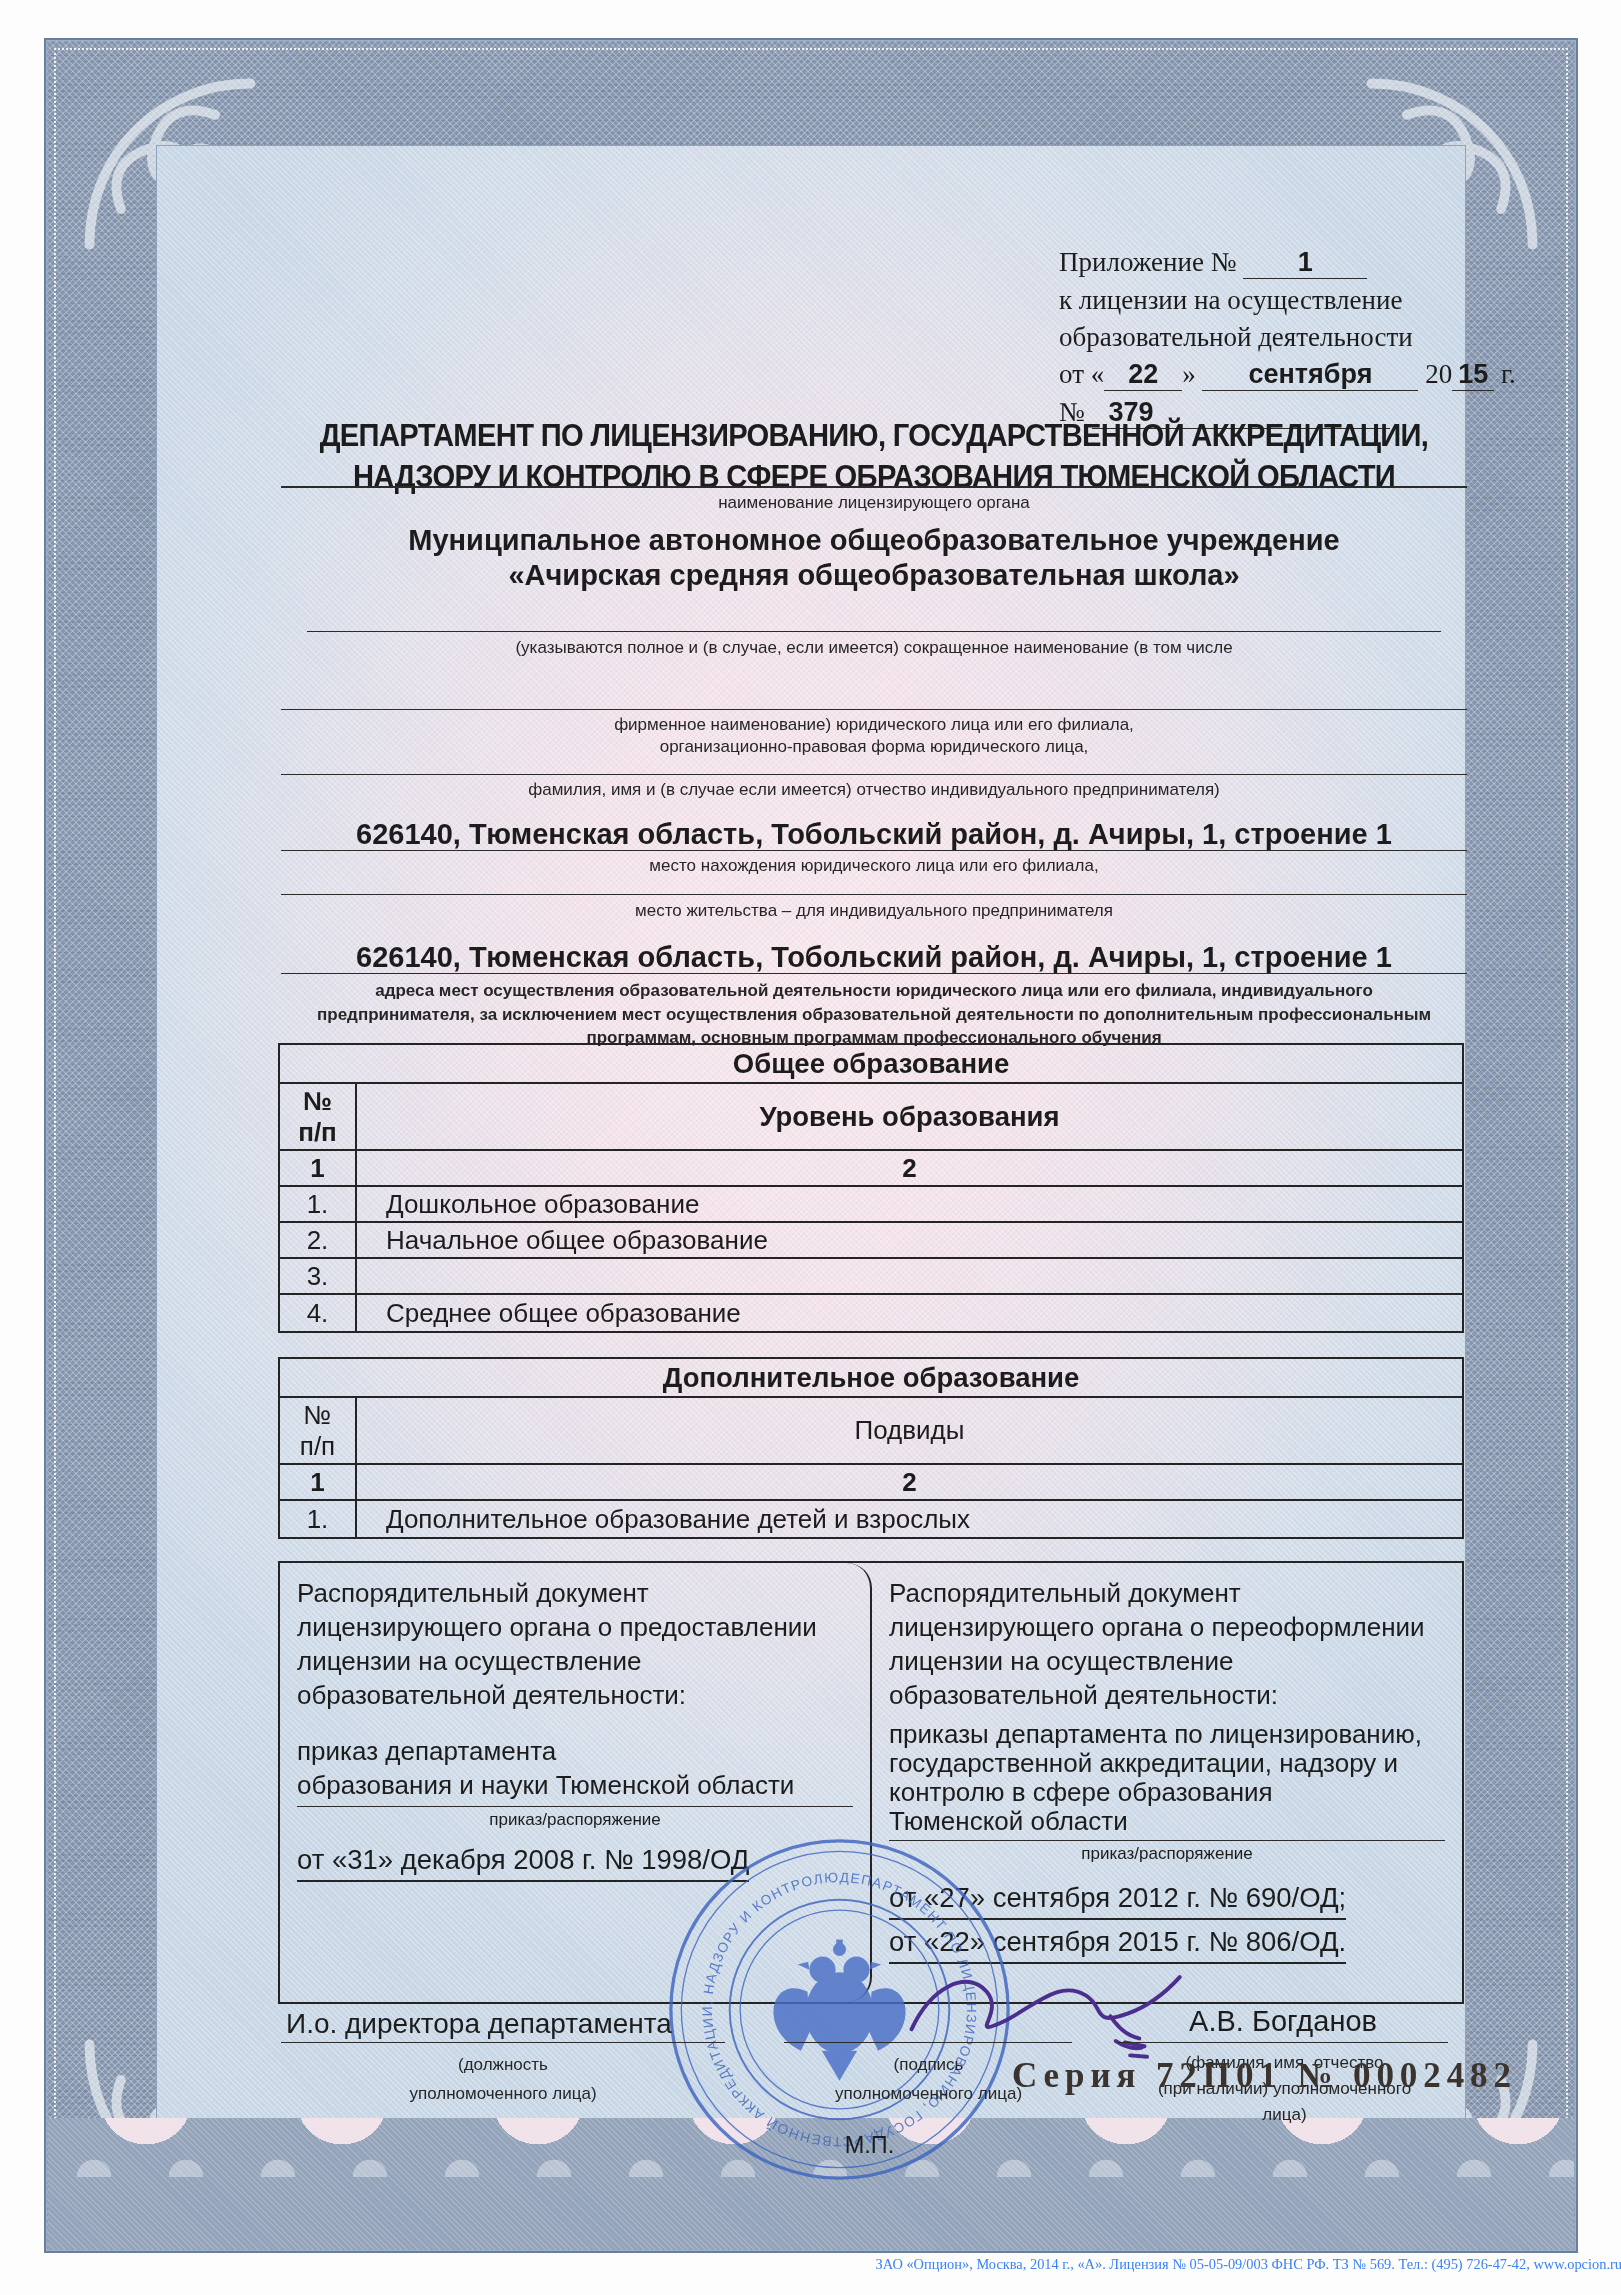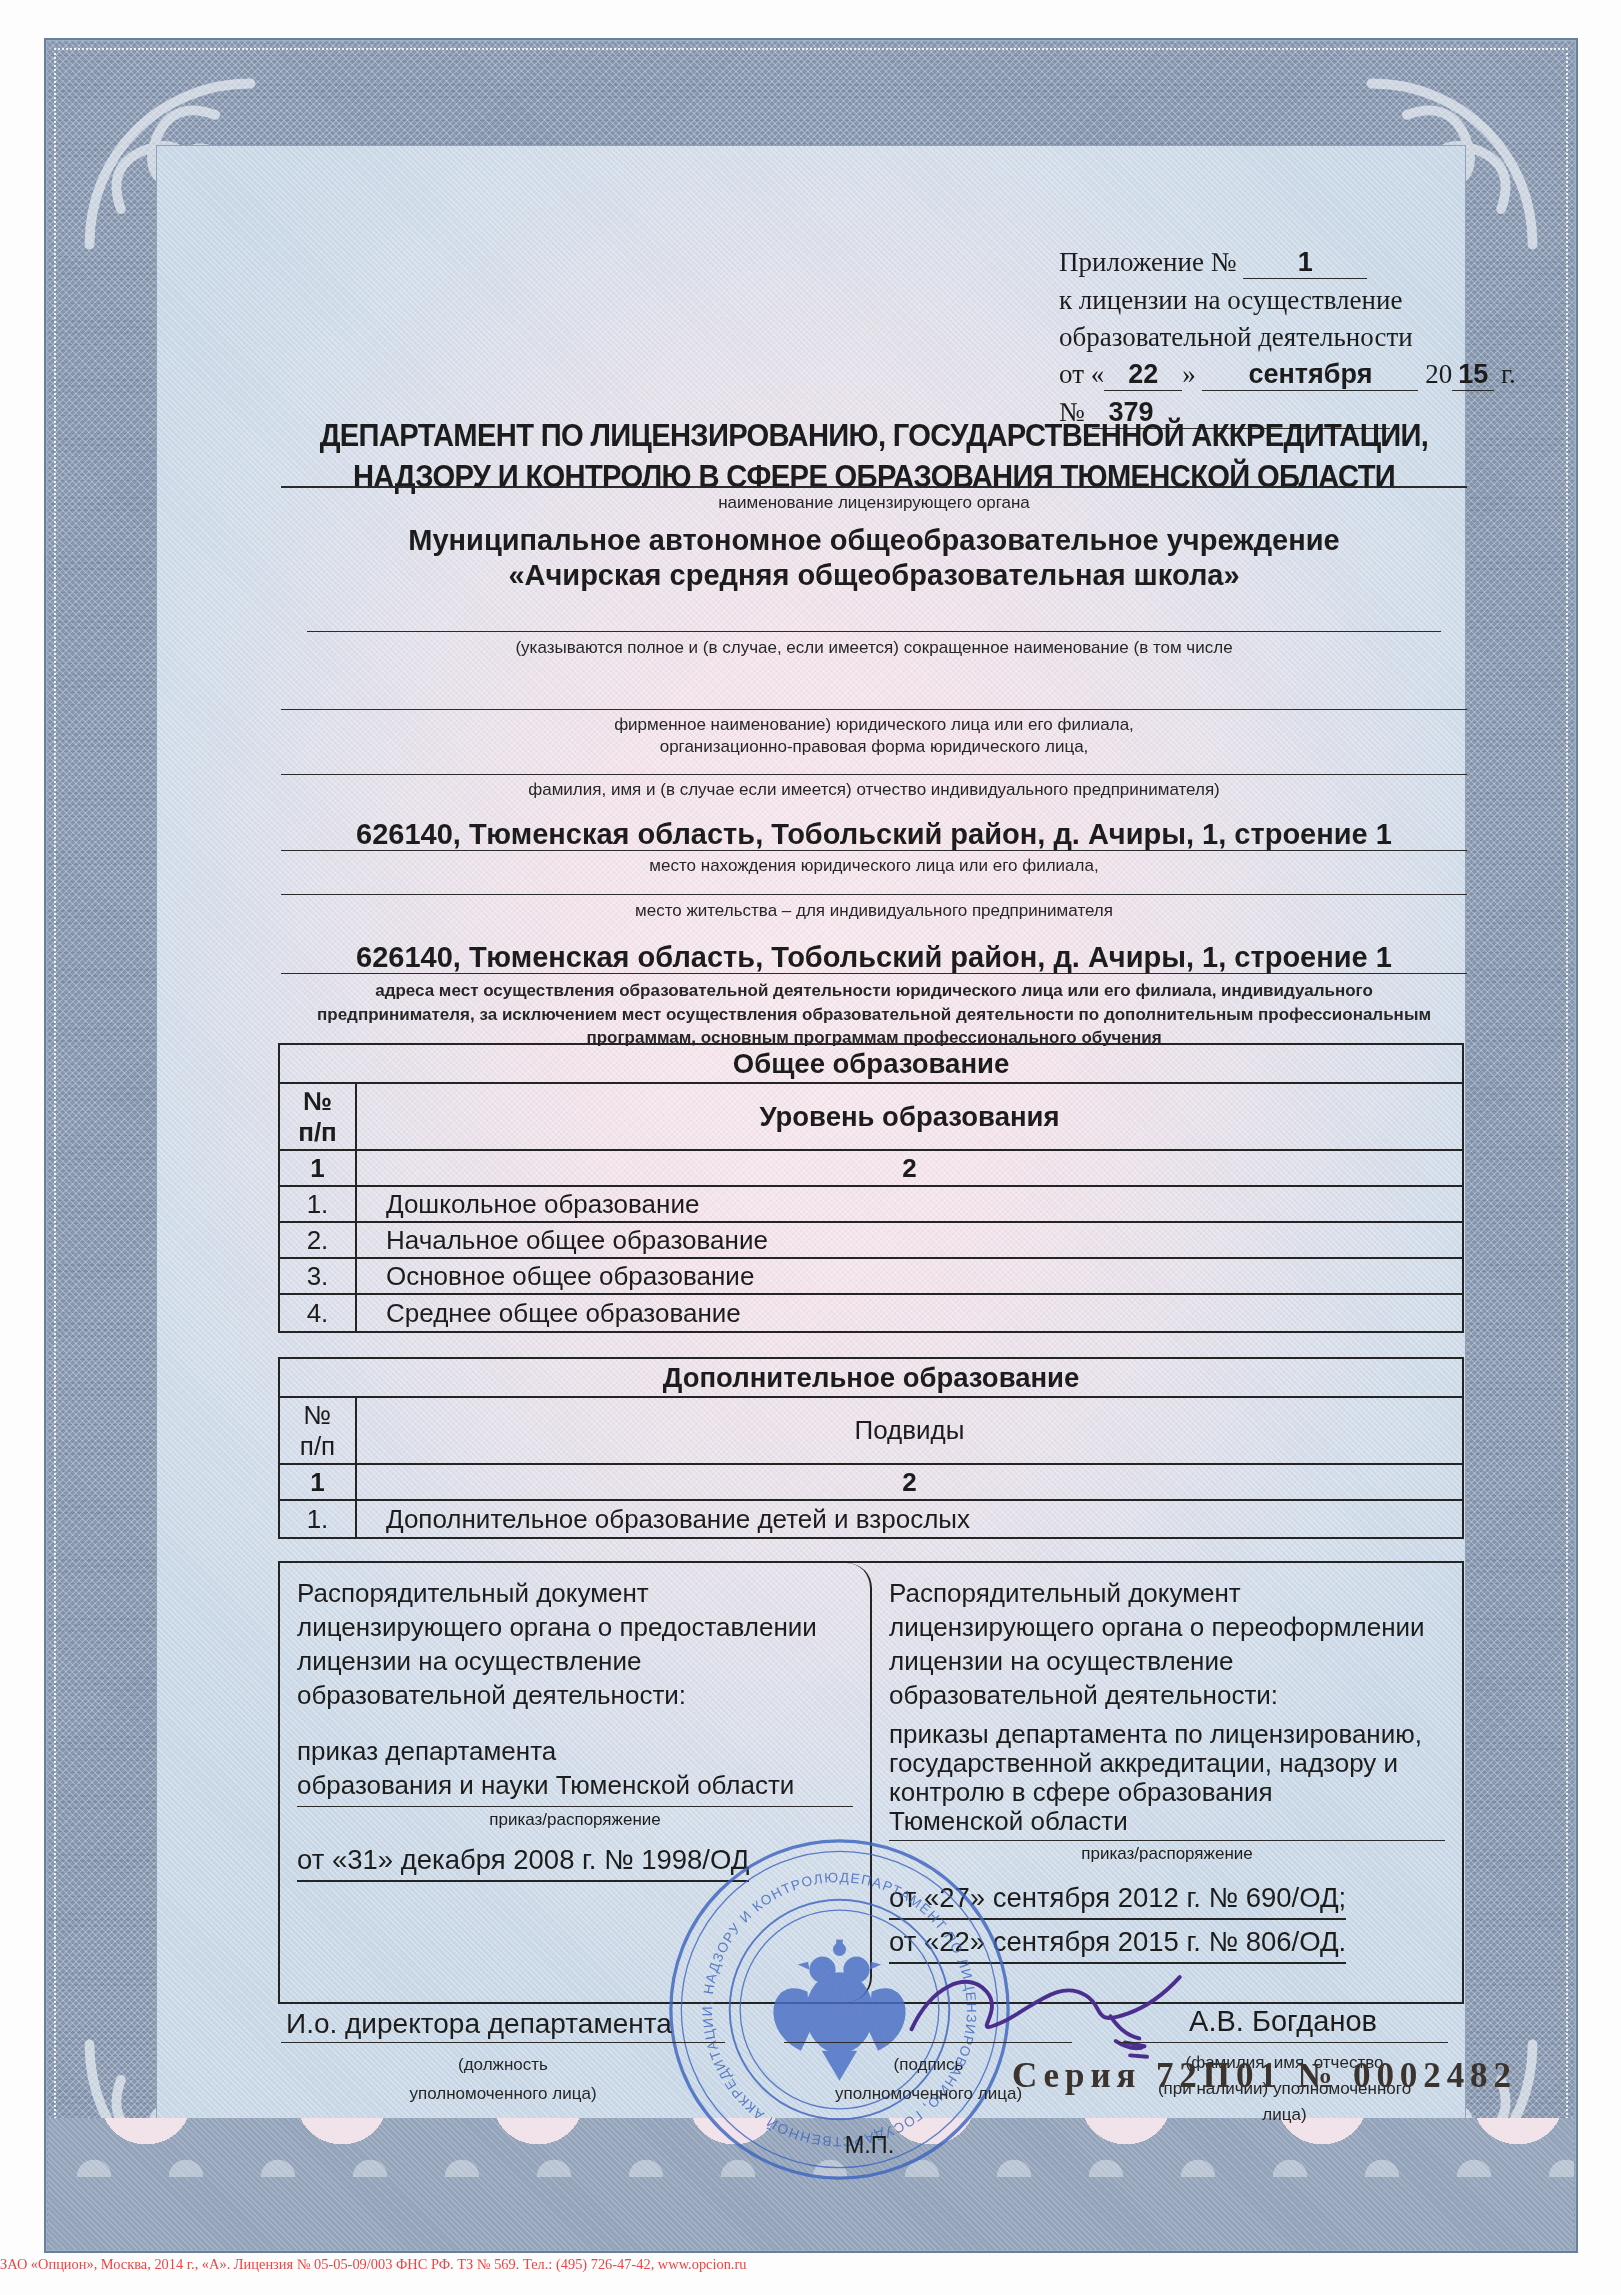--- a/index.html
+++ b/index.html
@@ -57,22 +57,22 @@
   .ocol-l{border-right:2px solid #242424;}
   .o-head{font-size:26px;line-height:34px;}
   .o-body{font-size:26px;line-height:34px;margin-top:22px;}
   .o-body-r{font-size:26px;line-height:29px;margin-top:8px;}
   .o-rule{height:1.3px;background:#2b2b2b;margin-top:3.9px;}
   .o-cap{text-align:center;font-size:17px;margin-top:2.6px;}
   .o-date{margin-top:14.4px;}
   .o-date span{display:inline-block;border-bottom:2px solid #242424;font-size:27.5px;padding-bottom:3.9px;}
   .corner{position:absolute;opacity:.8;}
   .series{font-family:"Liberation Serif",serif;font-weight:bold;font-size:35px;letter-spacing:5.9px;color:#3a332e;}
-  .footer{position:absolute;left:0;right:0;top:2256px;text-align:left;
-          font-family:"Liberation Serif",serif;font-size:14.4px;color:#ef4444;}
+  .footer{position:absolute;left:0;right:0;top:2256px;text-align:right;
+          font-family:"Liberation Serif",serif;font-size:14.4px;color:#3b82f6;}
 </style>
 </head>
 <body>
 
 <div class="page">
 
   <div class="band"></div>
 
   <svg class="corner" style="left:62px;top:56px;" width="216" height="216" viewBox="0 0 110 110">
     <g fill="none" stroke="#eef2f7" stroke-width="5" stroke-linecap="round" opacity=".85">
@@ -172,21 +172,20 @@
     <div class="t-flex t-r">
       <div class="t-num">1.</div>
       <div class="t-main t-left">Дошкольное образование</div>
     </div>
     <div class="t-flex t-r">
       <div class="t-num">2.</div>
       <div class="t-main t-left">Начальное общее образование</div>
     </div>
     <div class="t-flex t-r">
       <div class="t-num">3.</div>
-      <div class="t-main t-left">Основное общее образование</div>
     </div>
     <div class="t-flex t-r">
       <div class="t-num">4.</div>
       <div class="t-main t-left">Среднее общее образование</div>
     </div>
   </div>
 
   <div class="tbl" style="top:1357px;">
     <div class="t-title">Дополнительное образование</div>
     <div class="t-flex t-h">

